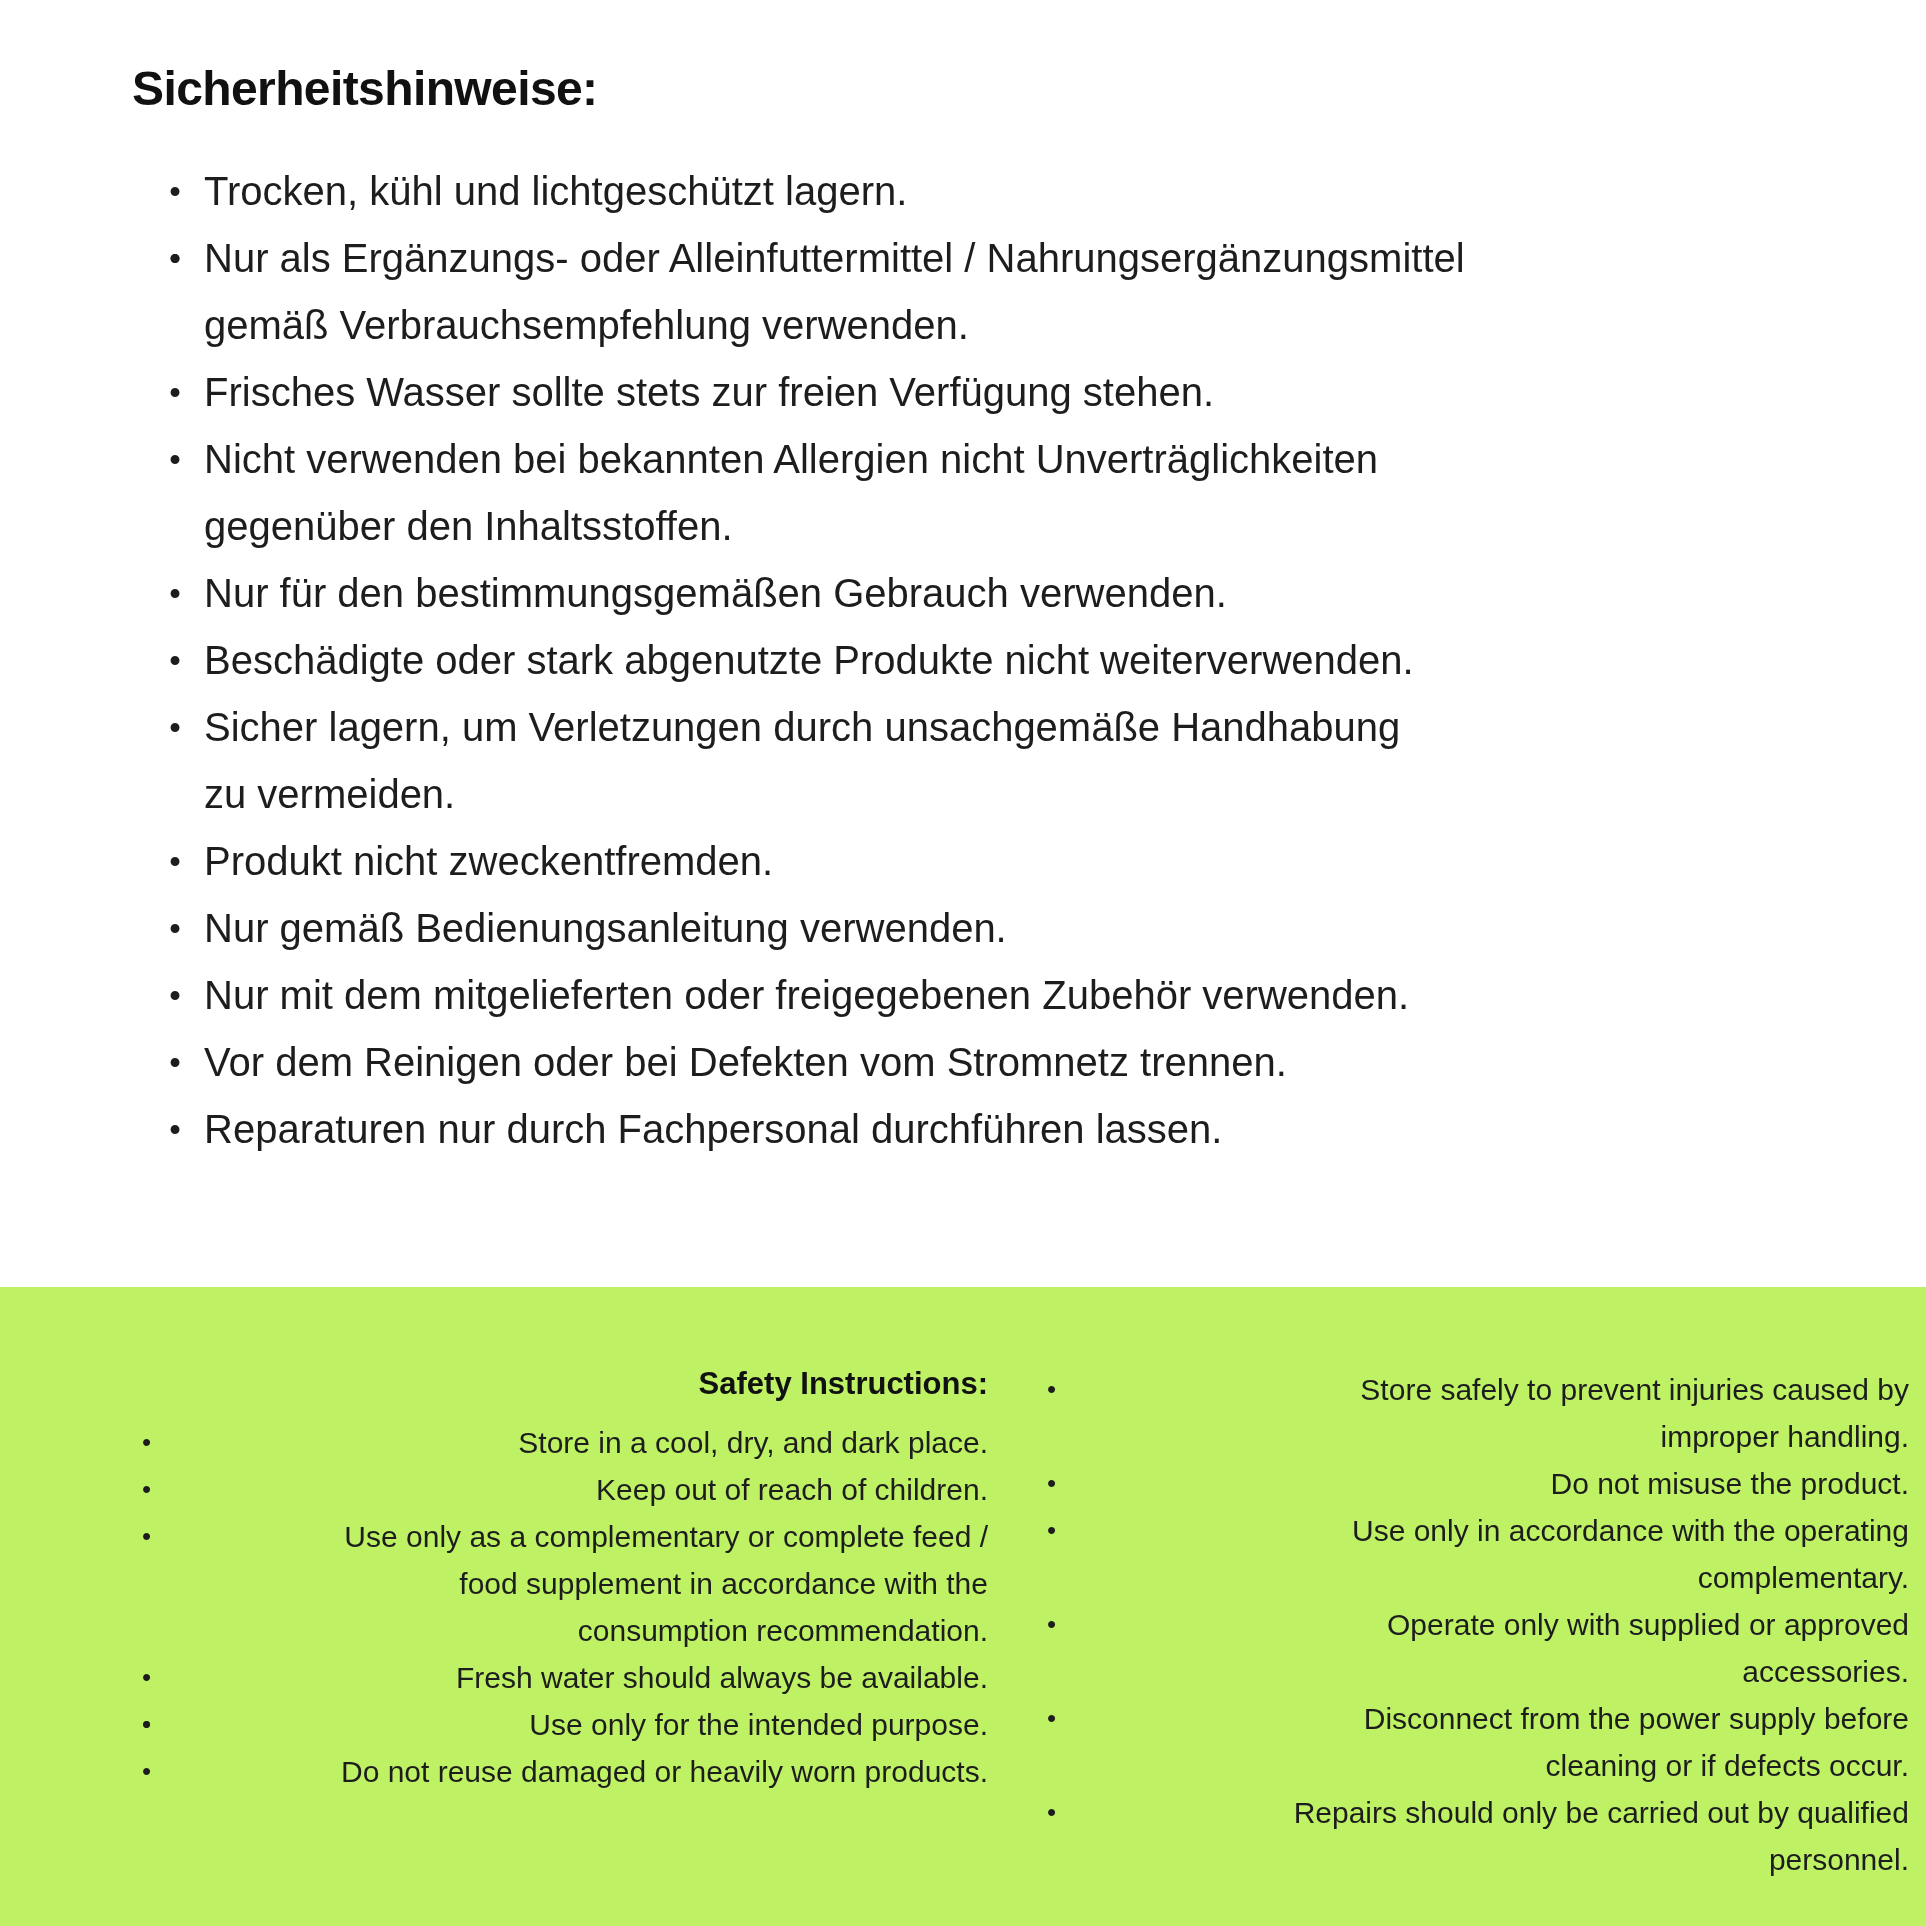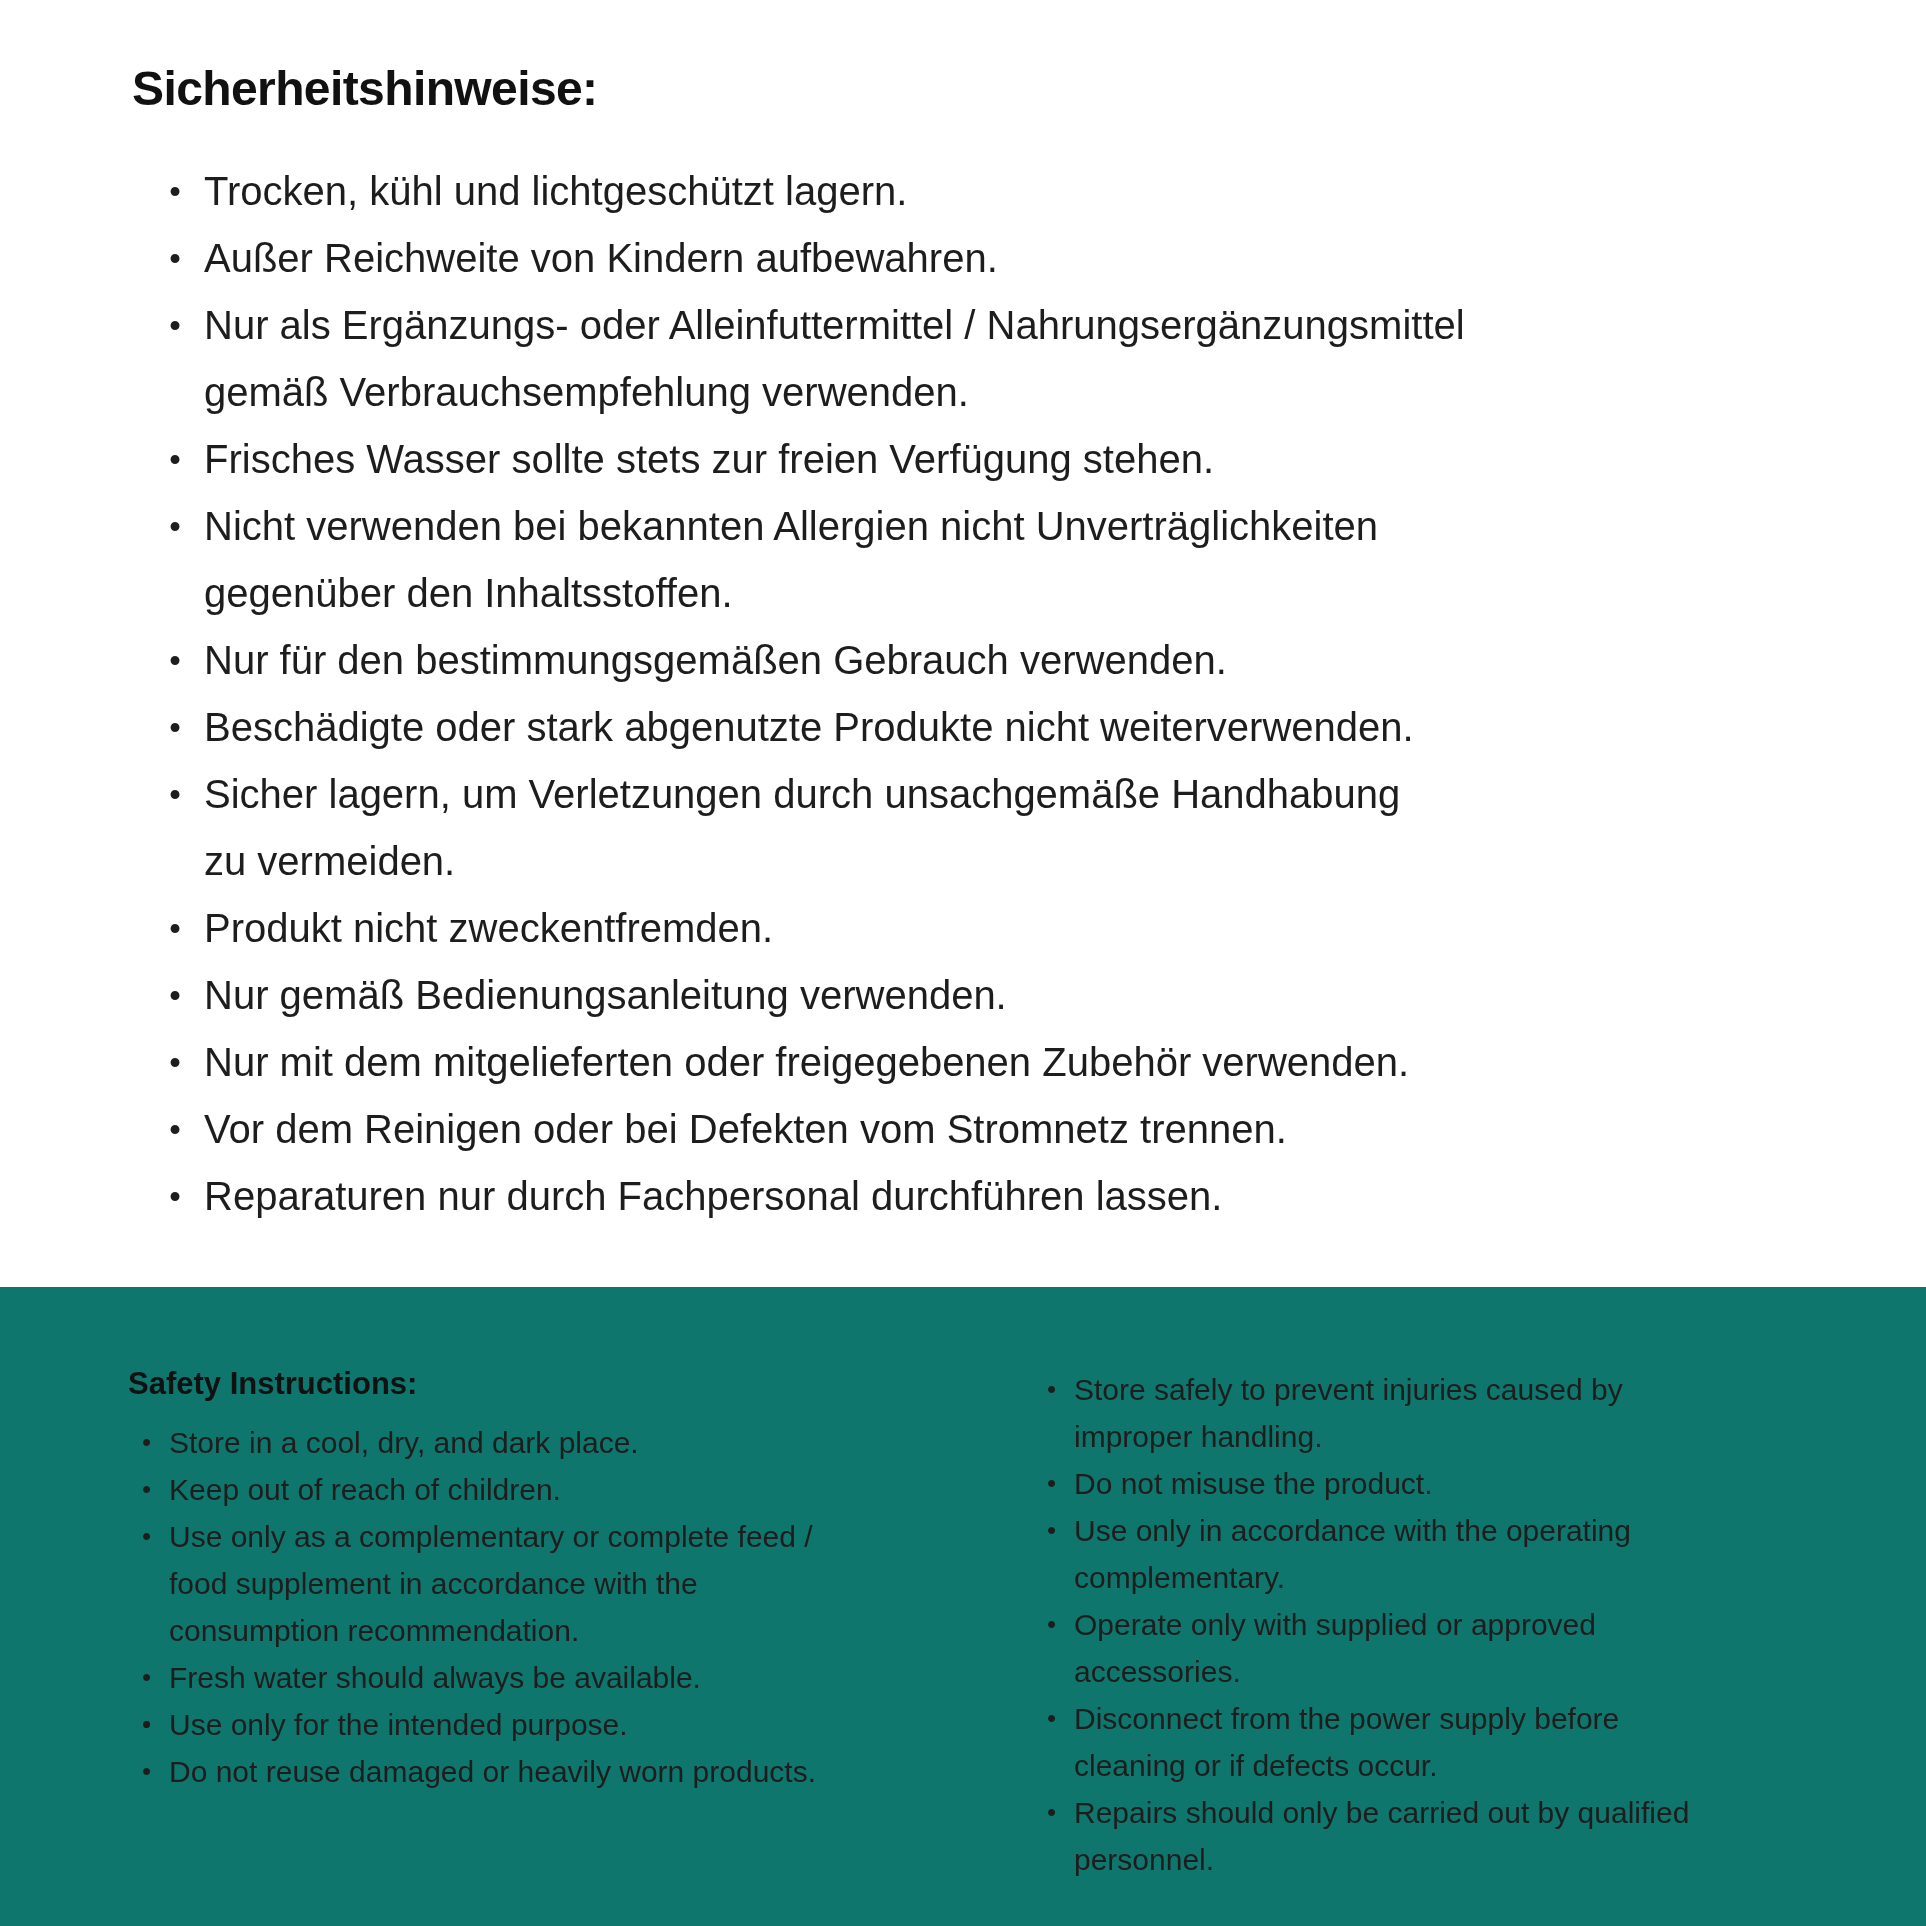--- a/index.html
+++ b/index.html
@@ -45,24 +45,25 @@
     left: 1.3px; top: 0;
     font-size: 33px;
     line-height: 67px;
   }
 
   
   .en-section {
     position: absolute;
     top: 1287px; left: 0;
     width: 1926px; height: 639px;
-    background: #0f766e;
+    background: #bef264;
     box-sizing: border-box;
     padding: 79px 61px 0 128px;
     display: flex;
+    text-align: right;
   }
   .en-col-left  { width: 860px; flex: 0 0 auto; }
   .en-col-right { width: 876px; flex: 0 0 auto; margin-left: 45px; }
   .en-title {
     margin: 0;
     font-size: 31px;
     font-weight: 700;
     color: #111111;
   }
   .en-list {
@@ -88,21 +89,21 @@
 </style>
 </head>
 <body>
 
 <div class="page">
 
   <section class="de-section">
     <h1 class="de-title">Sicherheitshinweise:</h1>
     <ul class="de-list">
         <li><span class="bullet">•</span><span class="txt">Trocken, kühl und lichtgeschützt lagern.</span></li>
-        <li><span class="bullet">•</span><span class="txt">Außer Reichweite von Kindern aufbewahren.</span></li>
+        <li><span class="bullet">•</span></li>
         <li><span class="bullet">•</span><span class="txt">Nur als Ergänzungs- oder Alleinfuttermittel / Nahrungsergänzungsmittel
 gemäß Verbrauchsempfehlung verwenden.</span></li>
         <li><span class="bullet">•</span><span class="txt">Frisches Wasser sollte stets zur freien Verfügung stehen.</span></li>
         <li><span class="bullet">•</span><span class="txt">Nicht verwenden bei bekannten Allergien nicht Unverträglichkeiten
 gegenüber den Inhaltsstoffen.</span></li>
         <li><span class="bullet">•</span><span class="txt">Nur für den bestimmungsgemäßen Gebrauch verwenden.</span></li>
         <li><span class="bullet">•</span><span class="txt">Beschädigte oder stark abgenutzte Produkte nicht weiterverwenden.</span></li>
         <li><span class="bullet">•</span><span class="txt">Sicher lagern, um Verletzungen durch unsachgemäße Handhabung
 zu vermeiden.</span></li>
         <li><span class="bullet">•</span><span class="txt">Produkt nicht zweckentfremden.</span></li>

